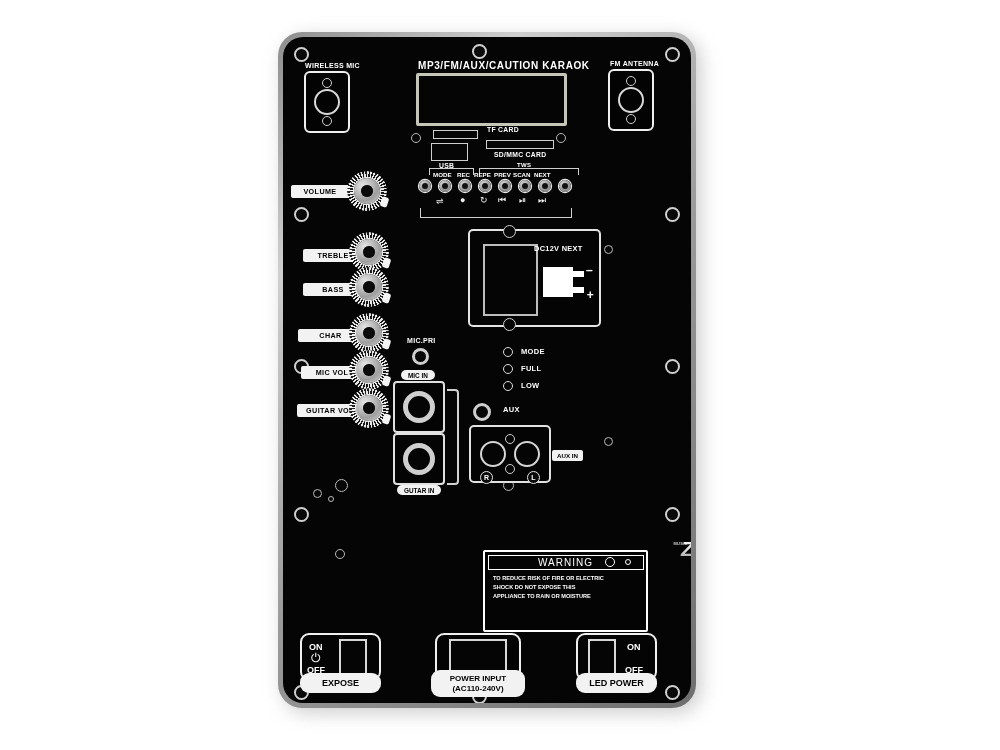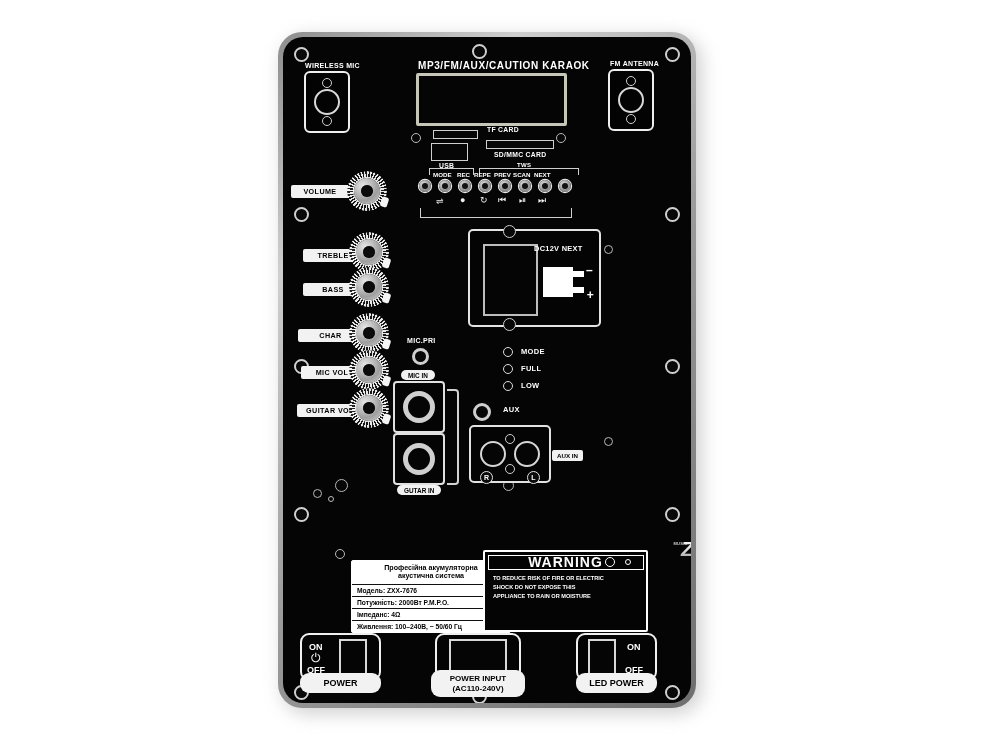--- a/index.html
+++ b/index.html
@@ -202,21 +202,21 @@
   }
 
   
   #warn-label{
     position:absolute; border:2px solid #fff; border-radius:2px; background:#040404; color:#fff;
   }
   #warn-head{
     border:1.6px solid #fff; margin:2.5px; height:15px; position:relative;
     display:flex; align-items:center; justify-content:center;
   }
-  #warn-head .t{ font-size:14px; font-weight:bold; letter-spacing:1px; }
+  #warn-head .t{ font-size:10px; font-weight:normal; letter-spacing:1px; }
   #warn-head .o1{ position:absolute; right:28px; width:10px; height:10px; border-radius:50%; border:1.4px solid #fff; }
   #warn-head .o2{ position:absolute; right:12px; width:6px; height:6px; border-radius:50%; border:1.3px solid #fff; }
   #warn-body{ padding:2px 8px 1px; font-size:5.6px; font-weight:bold; line-height:1.65; }
   #caution-wrap{ position:relative; height:40px; margin:1px 3px 3px; }
   #caution-box{
     position:absolute; left:34px; right:34px; top:0; height:14px;
     border:1.5px solid #fff; display:flex; align-items:center; justify-content:center;
     font-size:9.5px; font-weight:bold; letter-spacing:.8px;
   }
   #caution-sub{
@@ -429,50 +429,40 @@
         </linearGradient>
       </defs>
       <text x="13" y="21" fill="#cfcfcf" font-family="Liberation Sans, sans-serif" font-size="8" font-weight="bold" letter-spacing="0.5">MUSIC</text>
       <g fill="url(#lg)" font-family="Liberation Sans, sans-serif" font-size="42" font-weight="bold" font-style="italic" letter-spacing="-1">
         <text x="28" y="44">ZXX</text>
       </g>
       <path d="M98 4 L102 18 L112 12 L104 24 L118 26 L104 30 L113 42 L101 33 L97 48 L94 33 L83 41 L90 29 L77 26 L90 23 L82 11 L94 18 Z" fill="#f2f2f2" opacity=".95"></path>
     </svg>
   </div>
 
-  <div id="spec-label" style="left:68px; top:523px; width:160px;">
-    <div class="title">
-      <div>Професійна акумуляторна</div>
-      <div>акустична система</div>
-    </div>
-    <div class="row">Модель: ZXX-7676</div>
-    <div class="row">Потужність: 2000Вт P.M.P.O.</div>
-    <div class="row">Імпеданс: 4Ω</div>
-    <div class="row">Живлення: 100–240В, ~ 50/60 Гц</div>
-  </div>
 
   <div id="warn-label" style="left:200px; top:513px; width:165px; height:82px;">
     <div id="warn-head">
       <span class="t">WARNING</span>
       <span class="o1"></span>
       <span class="o2"></span>
     </div>
     <div id="warn-body">
       <div>TO REDUCE RISK OF FIRE OR ELECTRIC</div>
       <div>SHOCK DO NOT EXPOSE THIS</div>
       <div>APPLIANCE TO RAIN OR MOISTURE</div>
     </div>
   </div>
 
   <div class="swblock" style="left:17px; top:596px; width:81px; height:48px;"></div>
   <div class="rocker" style="left:56px; top:602px; width:28px; height:38px;"></div>
   <div class="sw-txt" style="left:26px; top:605px;">ON</div>
   <div class="sw-txt" style="left:24px; top:628px;">OFF</div>
   <div class="lbl" style="left:28px; top:615px; font-size:12px; font-weight:normal;">⏻</div>
-  <div class="sw-tag" style="left:17px; top:636px; width:81px; height:20px; font-size:9px;">POWER</div>
+  <div class="sw-tag" style="left:17px; top:636px; width:81px; height:20px; font-size:9px;">EXPOSE</div>
 
   <div class="swblock" style="left:152px; top:596px; width:86px; height:48px;"></div>
   <div class="rocker" style="left:166px; top:602px; width:58px; height:33px;"></div>
   <div class="sw-tag" style="left:148px; top:633px; width:94px; height:27px; font-size:8px; flex-direction:column;">
     <span>POWER INPUT</span>
     <span>(AC110-240V)</span>
   </div>
 
   <div class="swblock" style="left:293px; top:596px; width:81px; height:48px;"></div>
   <div class="rocker" style="left:305px; top:602px; width:28px; height:38px;"></div>

